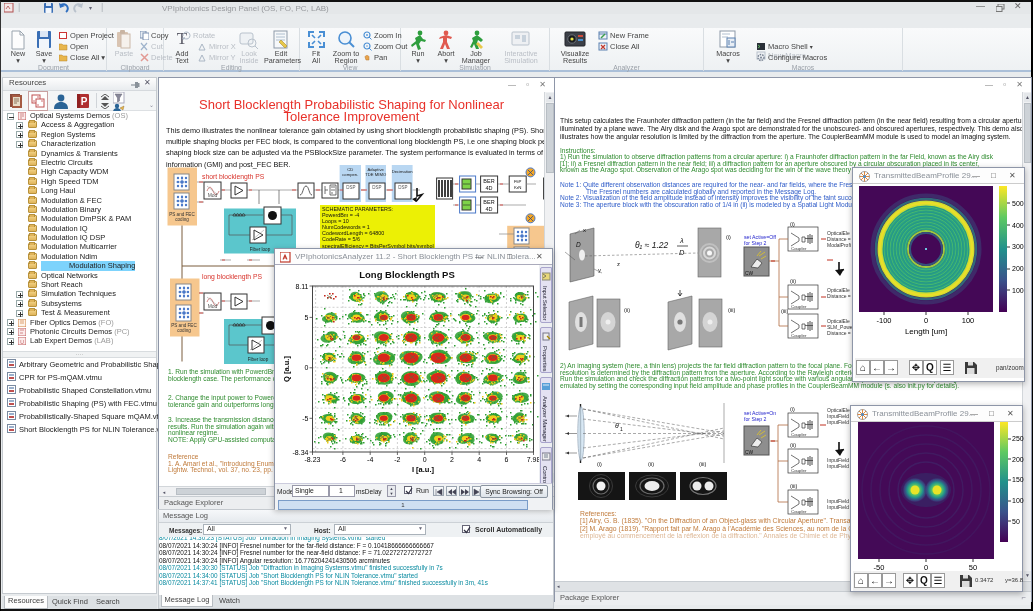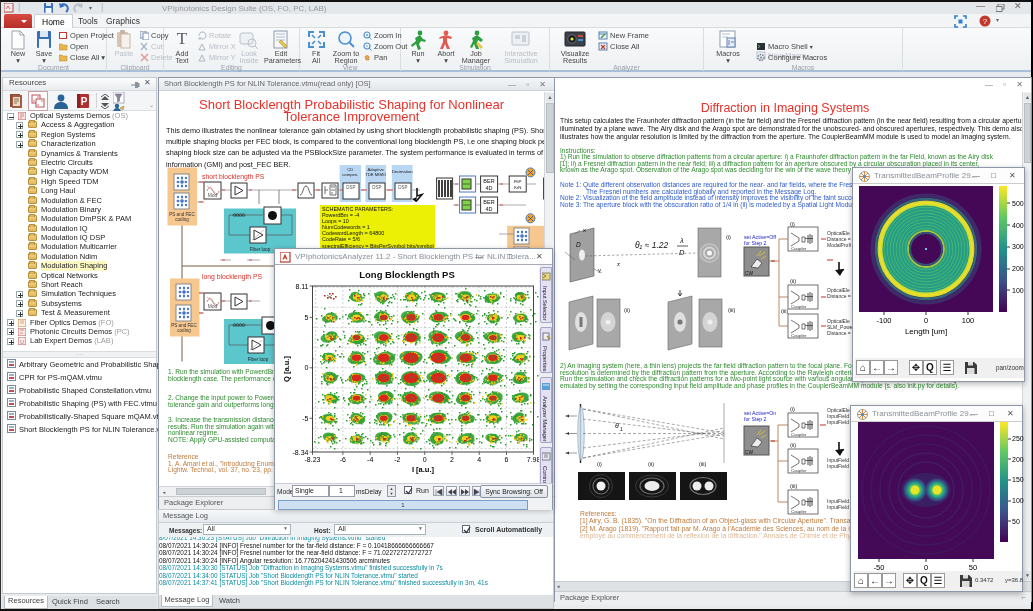--- a/index.html
+++ b/index.html
@@ -33,21 +33,21 @@
 #lp-split{position:absolute;left:0;top:273px;width:100%;height:7px;background:#f0f2f3;border-top:1px solid #d8dcdf;border-bottom:1px solid #d8dcdf;text-align:center;font-size:6px;color:#888;line-height:5px;}
 #lp-files{position:absolute;left:0;top:280px;width:153px;height:230px;background:#fff;font-size:7.5px;color:#222;}
 .frow{position:relative;height:13px;line-height:13px;white-space:nowrap;padding-left:4px;}
 #lp-tabs{position:absolute;left:1px;top:594px;width:155px;height:13px;background:#dde1e4;font-size:7.5px;color:#444;}
 .exp{position:absolute;top:1.5px;width:7px;height:7px;background:#fff;border:1px solid #9aa;}
 .exp:before{content:"";position:absolute;left:1px;top:3px;width:5px;height:0;border-top:1px solid #333;}
 .exp.p:after{content:"";position:absolute;left:3px;top:1px;width:0;height:5px;border-left:1px solid #333;}
 .fold{position:absolute;left:25px;top:1px;width:9px;height:7px;background:linear-gradient(#f4d58a,#e0b45a);border:1px solid #b8923c;border-radius:1px;}
 .fold:before{content:"";position:absolute;left:0;top:-2px;width:4px;height:2px;background:#e0b45a;border:1px solid #b8923c;border-bottom:none;}
 .txt{position:absolute;left:38px;}
-.hl{background:#fef9c3;}
+.hl{background:#7dd3fc;padding-left:28px;}
 .fic{display:inline-block;width:9px;height:9px;margin-right:3px;vertical-align:-1px;background:#fff;border:1px solid #7a8aa0;position:relative;}
 .fic:before{content:"";position:absolute;left:1px;top:1px;width:5px;height:2px;background:#9ab0cc;}
 .fic:after{content:"";position:absolute;left:1px;top:4px;width:5px;height:2px;background:#c05050;}
 
 .win{position:absolute;background:#fff;border:1px solid #8e96a8;}
 .wtitle{position:absolute;left:0;top:0;width:100%;height:13px;background:linear-gradient(#f4f6f8,#e3e7eb);border-bottom:1px solid #ccd1d6;font-size:7.5px;color:#666;padding:1px 0 0 5px;white-space:nowrap;overflow:hidden;}
 .wbtns{position:absolute;top:2px;right:4px;font-size:8px;color:#777;letter-spacing:4px;white-space:nowrap;}
 
 #msglog{position:absolute;left:157px;top:507px;width:396px;height:100px;background:#eef0f2;border:1px solid #c5cacf;}
 
@@ -61,21 +61,21 @@
 .lgk{color:#111;}
 .vtab{position:absolute;left:1px;width:12px;background:#e4e2f2;border:1px solid #a8a4cc;border-radius:2px 0 0 2px;overflow:hidden;}
 .vtab span{writing-mode:vertical-rl;font-size:6px;color:#223;display:block;margin-left:1px;letter-spacing:-0.2px;}
 .pbtn{top:2px;width:11px;height:10px;background:linear-gradient(#fafbfc,#e2e7ec);border:1px solid #9aa4b0;text-align:center;line-height:7px;}
 .mbtn{position:absolute;top:2px;width:14px;height:15px;background:#fff;border:1px solid #999;font-size:10px;text-align:center;line-height:14px;color:#111;}
 
 </style></head>
 <body>
 <div id="app">
 <div id="titlebar">
-      <span class="ttl">VPIphotonics Design Suite (OS, FO, PC, LAB)</span>
+      <span class="ttl">VPIphotonics Design Panel (OS, FO, PC, LAB)</span>
   <svg class="abs" style="left:3px;top:1px;" width="10" height="10">
         <rect x="0" y="0" width="9" height="9" fill="#f4e8e8" stroke="#b05050" stroke-width="1"></rect>
         <path d="M2 6l2-3 2 3" stroke="#b05050" fill="none" stroke-width=".8"></path>
       </svg>
   <span class="abs" style="left:17px;top:0;color:#aab0b6;font-size:9px;">|</span>
   <svg class="abs" style="left:43px;top:1px;" width="10" height="10">
         <rect x="0" y="0" width="9" height="10" rx="1" fill="#3a6fb5"></rect>
         <rect x="2" y="0" width="5" height="3" fill="#dce7f5"></rect>
         <rect x="1.5" y="5" width="6" height="5" fill="#f2f6fb"></rect>
       </svg>
@@ -88,38 +88,20 @@
         <path d="M10 0L9 5 4 3z" fill="#b9c2cc"></path>
       </svg>
   <span class="abs" style="left:88px;top:2px;color:#667;font-size:6px;">▾</span>
   <span class="abs" style="left:100px;top:0;color:#aab0b6;font-size:9px;">|</span>
   <span class="abs" style="left:975px;top:-1px;color:#666;font-size:9px;">—</span>
   <svg class="abs" style="left:995px;top:2px;" width="9" height="8">
         <rect x="2" y="0" width="6" height="5" fill="none" stroke="#777"></rect>
         <rect x="0" y="2.5" width="6" height="5" fill="#e4e7e9" stroke="#777"></rect>
       </svg>
   <span class="abs" style="left:1013px;top:-1px;color:#666;font-size:9px;">✕</span>
-</div>
-<div id="tabrow">
-  <div id="filebtn"></div>
-  <div class="tab active" style="left:33px;">Home</div>
-  <div class="tab" style="left:70px;">Tools</div>
-  <div class="tab" style="left:98px;">Graphics</div>
-  <svg class="abs" style="left:953px;top:1px;" width="13" height="13">
-        <g stroke="#2f7fd4" stroke-width="1.6" fill="none">
-          <path d="M1 4V1h3M9 1h3v3M12 9v3H9M4 12H1V9"></path>
-        </g>
-        <rect x="4.5" y="4.5" width="4" height="4" fill="#2f7fd4"></rect>
-      </svg>
-  <circle class="abs"></circle>
-  <svg class="abs" style="left:978px;top:1px;" width="12" height="12">
-        <circle cx="6" cy="6" r="5.5" fill="#c0392b"></circle>
-        <text x="6" y="9" text-anchor="middle" font-size="8" fill="#fff" font-family="Liberation Sans">?</text>
-      </svg>
-  <span class="abs" style="left:995px;top:2px;color:#667;font-size:6px;">▾</span>
 </div>
 <div id="ribbon">
  <div class="rgroup" style="left:0;width:106px;">
    <div class="bigbtn" style="left:4px;width:26px;"><svg class="ic" width="18" height="20">
             <path d="M3 1h8l4 4v14H3z" fill="#fdfdfd" stroke="#9aa4ae"></path>
             <path d="M11 1v4h4" fill="none" stroke="#9aa4ae"></path>
           </svg>New<br>▾</div>
    <div class="bigbtn" style="left:30px;width:26px;"><svg class="ic" width="18" height="20">
             <rect x="2" y="1" width="14" height="17" rx="1" fill="#3a6fb5"></rect>
             <rect x="5" y="1" width="8" height="6" fill="#dce7f5"></rect>
@@ -150,21 +132,21 @@
    <div class="smallbtn gray" style="left:33px;top:14px;"><svg class="si" width="9" height="9">
             <path d="M1 1l6 7M7 1L1 8" stroke="#9fb3cc" stroke-width="1.2"></path>
           </svg> Cut</div>
    <div class="smallbtn gray" style="left:33px;top:25px;"><svg class="si" width="9" height="9">
             <path d="M1 1l7 7M8 1L1 8" stroke="#e29a94" stroke-width="1.5"></path>
           </svg> Delete</div>
    <div class="rglabel">Clipboard</div>
  </div>
  <div class="rgroup" style="left:163px;width:136px;">
    <div class="bigbtn" style="left:5px;width:26px;"><span class="ic" style="font-family:'Liberation Serif',serif;font-size:17px;color:#5a5a66;height:20px;">T</span>Add<br>Text</div>
-   <div class="smallbtn gray" style="left:34px;top:3px;"><svg class="si" width="9" height="9">
+   <div class="smallbtn gray" style="left:18px;top:3px;"><svg class="si" width="9" height="9">
             <path d="M1 5a3.5 3.5 0 1 1 1 2" fill="none" stroke="#aab6c4"></path>
             <path d="M0 7l3-1-1 3z" fill="#aab6c4"></path>
           </svg> Rotate</div>
    <div class="smallbtn gray" style="left:34px;top:14px;"><svg class="si" width="9" height="9">
             <path d="M1 8L4 2l3 6z" fill="none" stroke="#aab6c4"></path>
           </svg> Mirror X</div>
    <div class="smallbtn gray" style="left:34px;top:25px;"><svg class="si" width="9" height="9">
             <path d="M1 8L4 2l3 6z" fill="none" stroke="#aab6c4"></path>
           </svg> Mirror Y</div>
    <div class="bigbtn gray" style="left:72px;width:26px;"><svg class="ic" width="20" height="20">
@@ -456,21 +438,20 @@
 <div class="frow"><span class="fic"></span>Probabilistically-Shaped Square mQAM.vtmu</div>
 <div class="frow"><span class="fic"></span>Short Blocklength PS for NLIN Tolerance.vtmu</div>
  </div>
 </div>
 <div id="lp-tabs">
   <span class="abs" style="left:2px;top:0;width:44px;height:13px;background:#fdfdfd;border:1px solid #b8bdc2;border-top:none;text-align:center;">Resources</span>
   <span class="abs" style="left:50px;top:1px;">Quick Find</span>
   <span class="abs" style="left:94px;top:1px;">Search</span>
 </div>
 <div class="win" id="middoc" style="left:157px;top:75px;width:397px;height:432px;">
-      <div class="wtitle">Short Blocklength PS for NLIN Tolerance.vtmu(read only) [OS]</div>
 <div class="wbtns">— ▫ ✕</div>
 <div class="abs" style="left:0;top:14px;width:395px;height:391px;background:#fff;overflow:hidden;">
  <div class="abs" style="left:0;top:7px;width:385px;text-align:center;font-size:13px;line-height:11.5px;color:#e8312a;">Short Blocklength Probabilistic Shaping for Nonlinear<br>Tolerance Improvement</div>
  <div class="abs" style="left:7px;top:33px;width:402px;font-size:7.3px;line-height:11.2px;color:#111;white-space:nowrap;">This demo illustrates the nonlinear tolerance gain obtained by using short blocklength probabilistic shaping (PS).  Short blocklength PS, i.e.<br>multiple shaping blocks per FEC block, is compared to the conventional long blocklength PS, i.e one shaping block per FEC block. The<br>shaping block size can be adjusted via the PSBlockSize parameter. The system performance is evaluated in terms of generalized mutual<br>information (GMI) and post_FEC BER.</div>
  <svg class="abs" style="left:0;top:70px;" width="395" height="210">
   <defs>
    <g id="gridic">
               <rect x="0" y="0" width="15" height="16" fill="#fff" stroke="#888"></rect>
               <g fill="#4a78c8">
                 <circle cx="4" cy="4" r="1.2"></circle>
@@ -621,21 +602,20 @@
 </div>
 <div class="abs" style="left:0;top:408px;width:395px;height:10px;background:#f0f1f3;border-top:1px solid #d2d6da;">
   <div class="abs" style="left:1px;top:1px;width:8px;height:8px;font-size:5px;color:#556;text-align:center;line-height:8px;">◂</div>
   <div class="abs" style="left:17px;top:1px;width:90px;height:7px;background:#cdd2d7;border:1px solid #b8bec4;"></div>
 </div>
 <div class="abs" style="left:0;top:418px;width:395px;height:14px;background:#eceef0;border-top:1px solid #c8cdd2;font-size:7.5px;color:#555;padding:1px 0 0 5px;">Package Explorer<span style="position:absolute;right:5px;top:2px;color:#889;">⌐</span></div>
 </div>
 <div class="win" id="rightdoc" style="left:553px;top:75px;width:478px;height:525px;">
 <div class="wbtns">— ▫ ✕</div>
 <div class="abs" style="left:0;top:14px;width:467px;height:489px;background:#fff;overflow:hidden;">
- <div class="abs" style="left:0;top:9px;width:460px;text-align:center;font-size:12.5px;color:#e8312a;">Diffraction in Imaging Systems</div>
  <div class="abs" style="left:5px;top:25px;width:460px;font-size:6.8px;line-height:8.2px;color:#111;white-space:nowrap;">This setup calculates the Fraunhofer diffraction pattern (in the far field) and the Fresnel diffraction pattern (in the near field) resulting from a circular aperture<br>illuminated by a plane wave. The Airy disk and the Arago spot are demonstrated for the unobscured- and obscured apertures, respectively. This demo also<br>illustrates how the angular resolution is limited by the diffraction from the aperture. The CouplerBeamMM module is used  to model an imaging system.</div>
  <div class="abs grtxt2" style="left:5px;top:56px;">Instructions:</div>
  <div class="abs grtxt2" style="left:5px;top:62px;width:458px;">1) Run the simulation to observe diffraction patterns from a circular aperture: i) a Fraunhofer diffraction pattern in the far Field, known as the Airy disk<br>[1]; ii) a Fresnel diffraction pattern in the near field; iii) a diffraction pattern for an aperture obscured by a circular obscuration placed in its center,<br>known as the Arago spot. Observation of the Arago spot was deciding for the win of the wave theory of light [2].</div>
  <div class="abs bltxt" style="left:5px;top:90px;width:458px;">Note 1: Quite different observation distances are required for the near- and far fields, where the Fresnel number is the determining parameter.<br><span style="padding-left:26px;">The Fresnel numbers are calculated globally and reported in the Message Log.</span><br>Note 2: Visualization of the field amplitude instead of intensity improves the visibility of the faint successive diffraction rings.<br>Note 3: The aperture block with the obscuration ratio of 1/4 in (ii) is modeled by a Spatial Light Modulator (SLM).</div>
  <svg class="abs" style="left:0;top:130px;" width="467" height="140">
   <defs>
    <g id="plate">
               <polygon points="0,6 24,0 24,48 0,54" fill="#a8a8a8" stroke="#666" stroke-width=".6"></polygon>
             </g>
    <g id="plate2">

